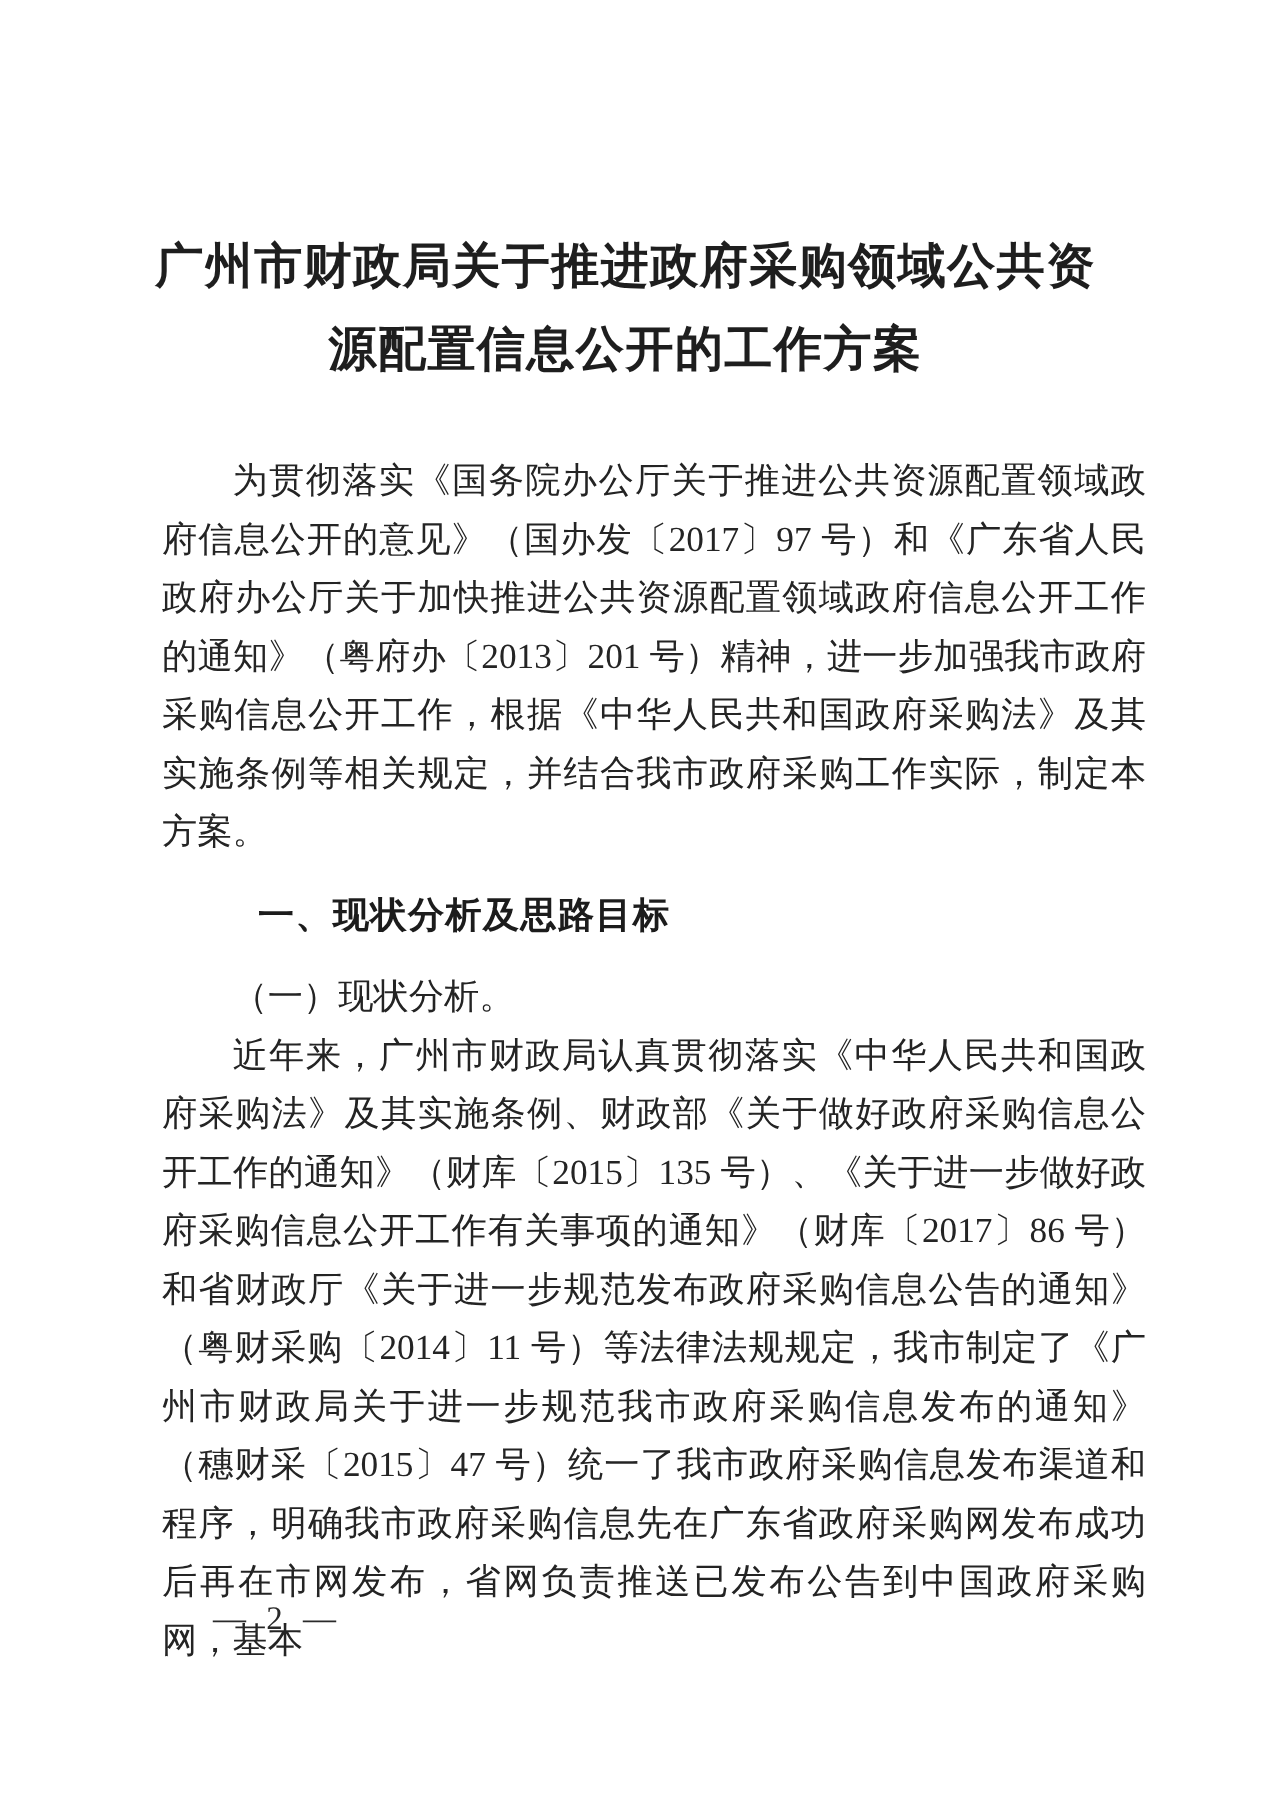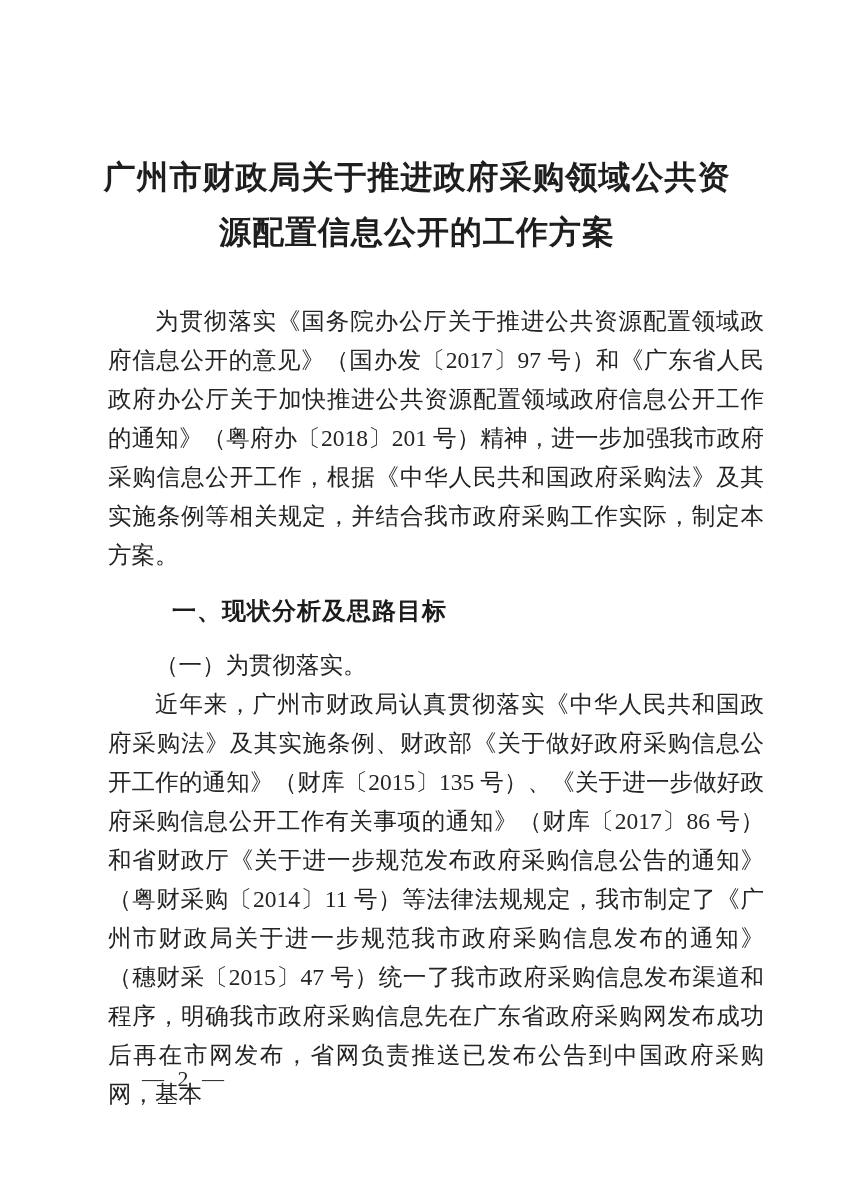--- a/index.html
+++ b/index.html
@@ -65,25 +65,25 @@
 </head>
 <body>
 
 <div class="page">
 
   <h1 class="doc-title">广州市财政局关于推进政府采购领域公共资
 源配置信息公开的工作方案</h1>
 
   <div class="doc-body">
 
-    <p>为贯彻落实《国务院办公厅关于推进公共资源配置领域政府信息公开的意见》（国办发〔2017〕97 号）和《广东省人民政府办公厅关于加快推进公共资源配置领域政府信息公开工作的通知》（粤府办〔2018〕201 号）精神，进一步加强我市政府采购信息公开工作，根据《中华人民共和国政府采购法》及其实施条例等相关规定，并结合我市政府采购工作实际，制定本方案。</p>
+    <p>为贯彻落实《国务院办公厅关于推进公共资源配置领域政府信息公开的意见》（国办发〔2017〕97 号）和《广东省人民政府办公厅关于加快推进公共资源配置领域政府信息公开工作的通知》（粤府办〔2013〕201 号）精神，进一步加强我市政府采购信息公开工作，根据《中华人民共和国政府采购法》及其实施条例等相关规定，并结合我市政府采购工作实际，制定本方案。</p>
 
     <h2 class="section-heading">一、现状分析及思路目标</h2>
 
-    <p class="subsection-heading">（一）为贯彻落实。</p>
+    <p class="subsection-heading">（一）现状分析。</p>
 
     <p>近年来，广州市财政局认真贯彻落实《中华人民共和国政府采购法》及其实施条例、财政部《关于做好政府采购信息公开工作的通知》（财库〔2015〕135 号）、《关于进一步做好政府采购信息公开工作有关事项的通知》（财库〔2017〕86 号）和省财政厅《关于进一步规范发布政府采购信息公告的通知》（粤财采购〔2014〕11 号）等法律法规规定，我市制定了《广州市财政局关于进一步规范我市政府采购信息发布的通知》（穗财采〔2015〕47 号）统一了我市政府采购信息发布渠道和程序，明确我市政府采购信息先在广东省政府采购网发布成功后再在市网发布，省网负责推送已发布公告到中国政府采购网，基本</p>
 
   </div>
 
   <div class="page-number">— 2 —</div>
 
 </div>
 
 </body></html>

